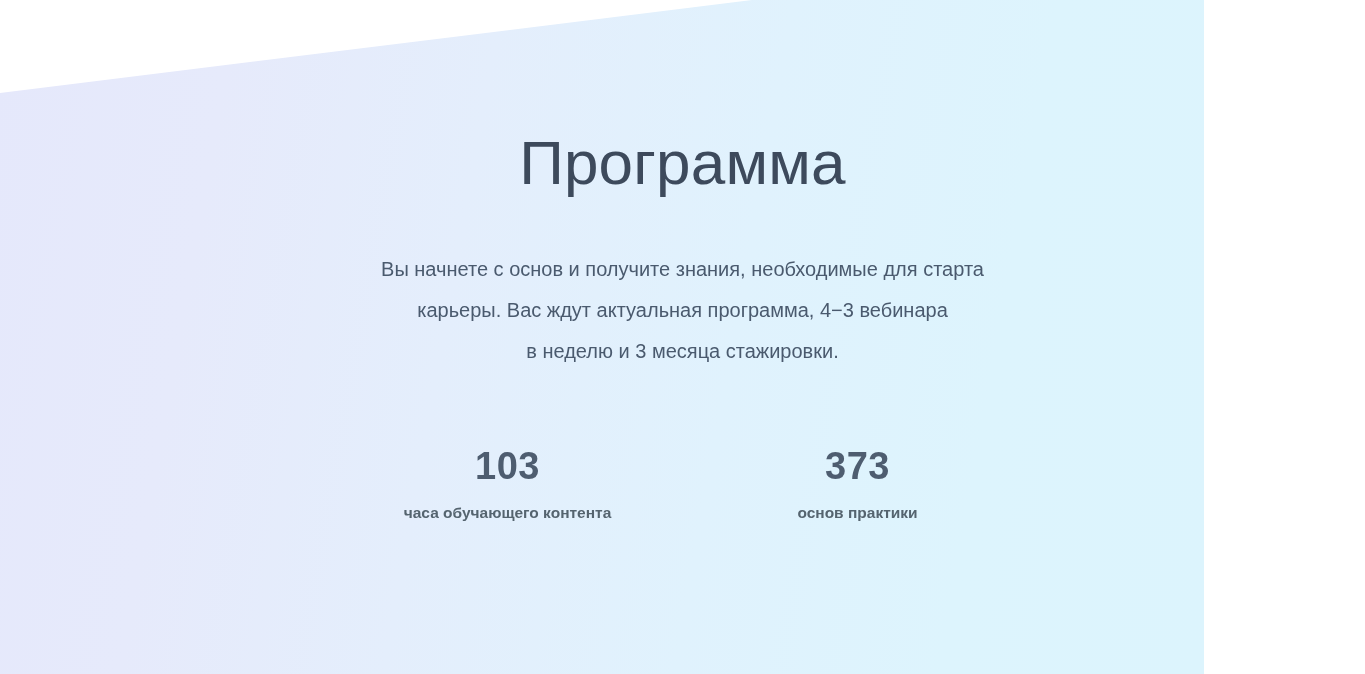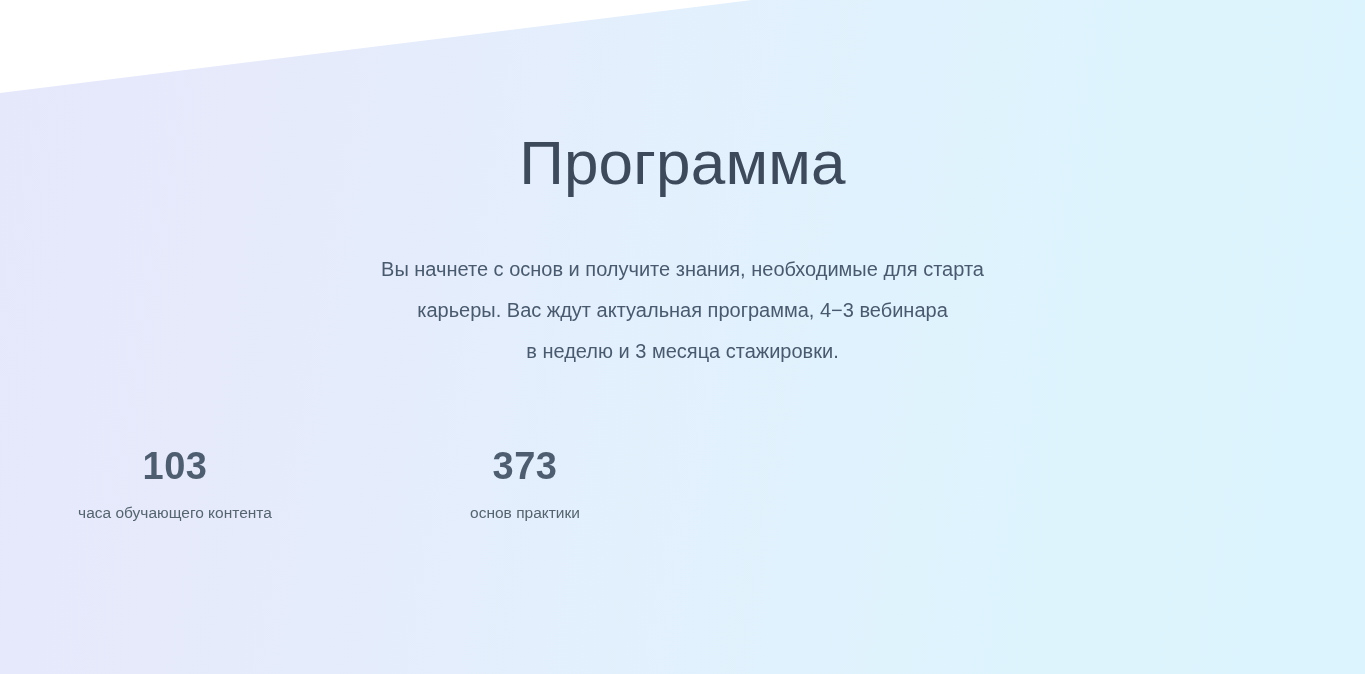--- a/index.html
+++ b/index.html
@@ -12,21 +12,21 @@
     width: 1365px;
     height: 674px;
     overflow: hidden;
     font-family: "Liberation Sans", "DejaVu Sans", sans-serif;
     background: #ffffff;
   }
 
   
   .hero {
     position: relative;
-    width: 1365px;
+    width: 1204px;
     height: 674px;
     background: linear-gradient(100deg,
                 #e5e8fb 0%,
                 #e6eafb 18%,
                 #e4eefc 38%,
                 #e0f2fd 60%,
                 #ddf4fd 80%,
                 #dcf4fd 100%);
     overflow: hidden;
   }
@@ -73,20 +73,21 @@
     color: #4a5a6e;
   }
 
   .intro-line {
     display: block;
   }
 
   
   .stats {
     display: flex;
+    justify-content: center;
     align-items: flex-start;
     padding-top: 72px;
   }
 
   .stat {
     width: 234px;
     margin: 0 58px;
     text-align: center;
   }
 
@@ -96,21 +97,21 @@
     font-weight: 700;
     line-height: 44px;
     letter-spacing: 0.5px;
     color: #4e5d70;
   }
 
   .stat-label {
     display: block;
     padding-top: 9px;
     font-size: 15.5px;
-    font-weight: 400;
+    font-weight: 700;
     line-height: 31px;
     color: #55646f;
   }
 </style>
 </head>
 <body>
 
 <section class="hero">
 
   <div class="top-wedge"></div>

